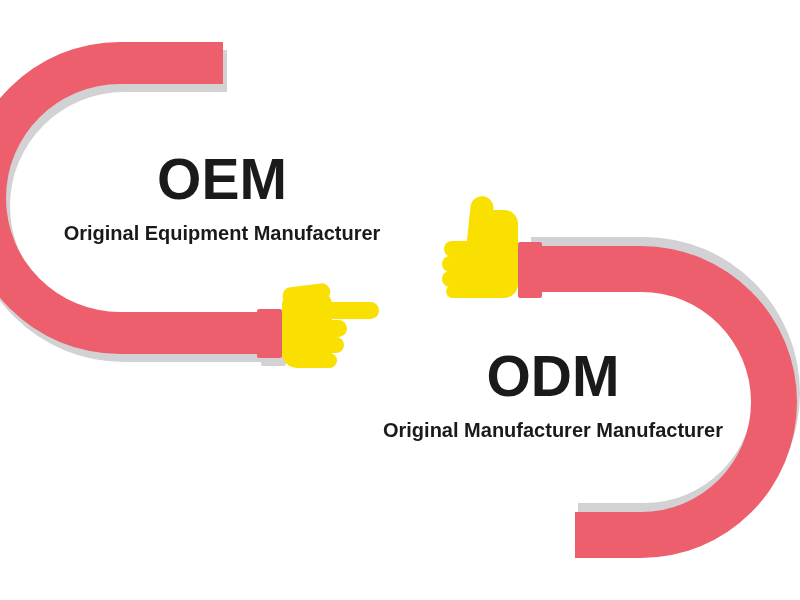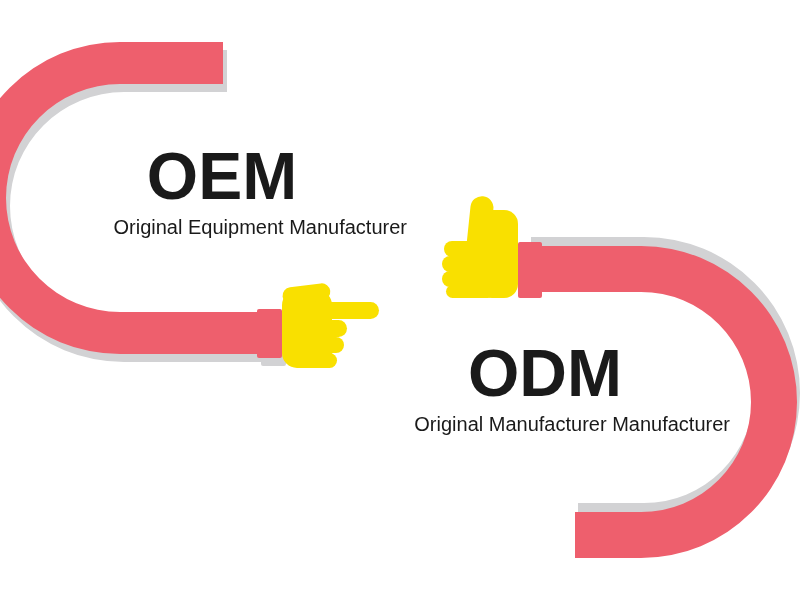--- a/index.html
+++ b/index.html
@@ -22,34 +22,34 @@
     width: 800px;
     height: 600px;
   }
   .label-block {
     position: absolute;
     text-align: center;
     color: #1a1a1a;
   }
   .abbr {
     font-weight: 700;
-    font-size: 66px;
+    font-size: 57px;
     line-height: 1;
     letter-spacing: 0px;
+    margin-top: 8px;
   }
   .full {
-    font-weight: 400;
+    font-weight: 700;
     font-size: 20px;
     line-height: 1.2;
-    margin-top: 6px;
+    margin-top: 13px;
     letter-spacing: 0px;
-    text-align: right;
   }
   #oem-block { left: 37px;  top: 143px; width: 370px; }
-  #odm-block { left: 360px; top: 340px; width: 370px; }
+  #odm-block { left: 368px; top: 340px; width: 370px; }
 </style>
 </head>
 <body>
 
 <div class="stage">
 
   <svg viewBox="0 0 800 600" aria-hidden="true">
     <defs>
 
       <g id="arm-left-shape">

